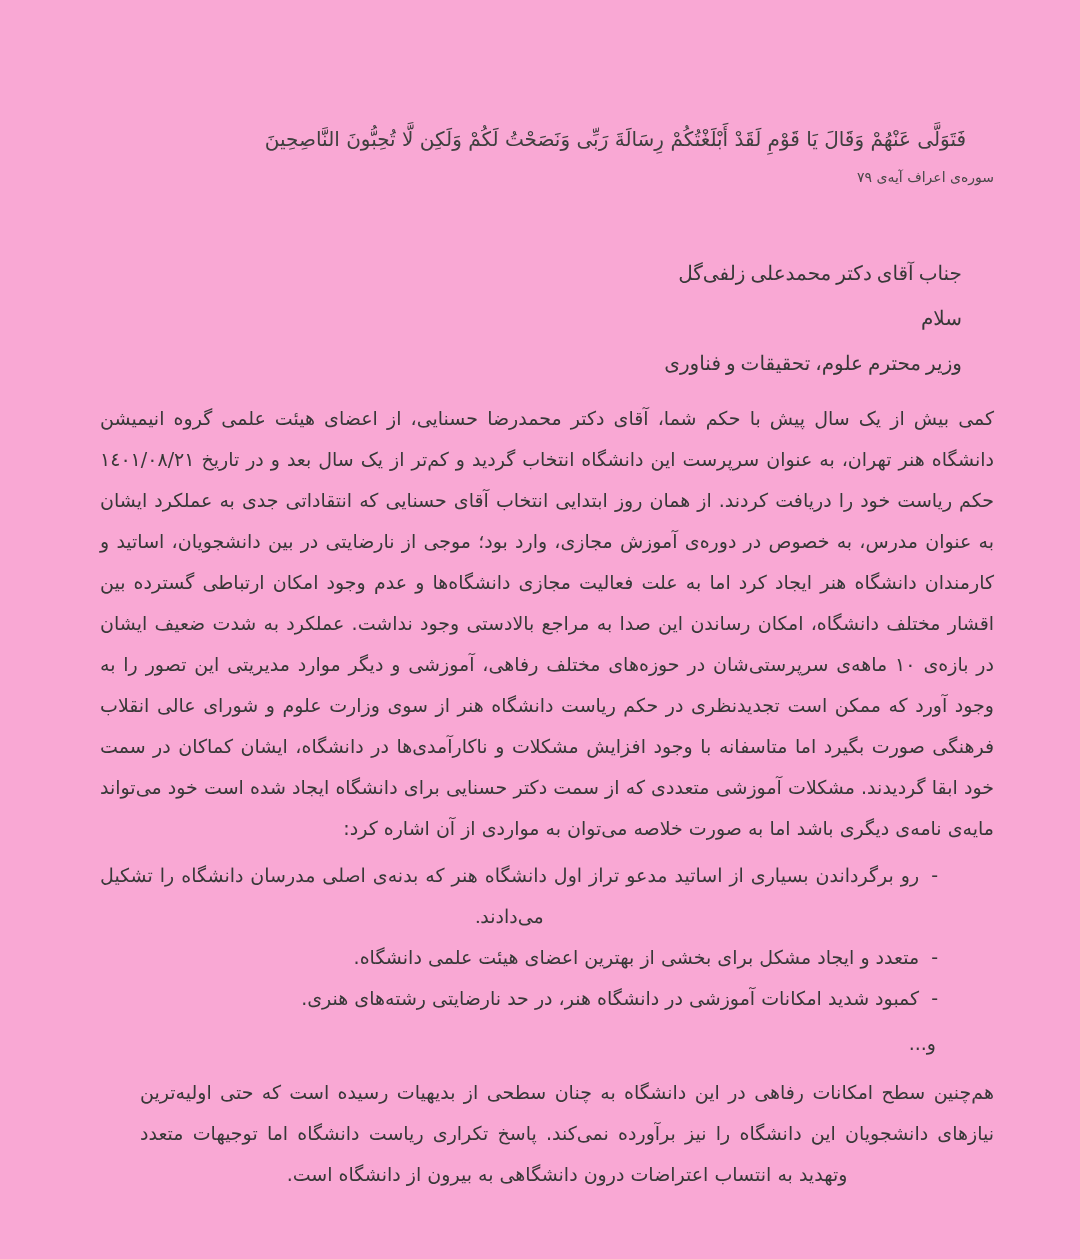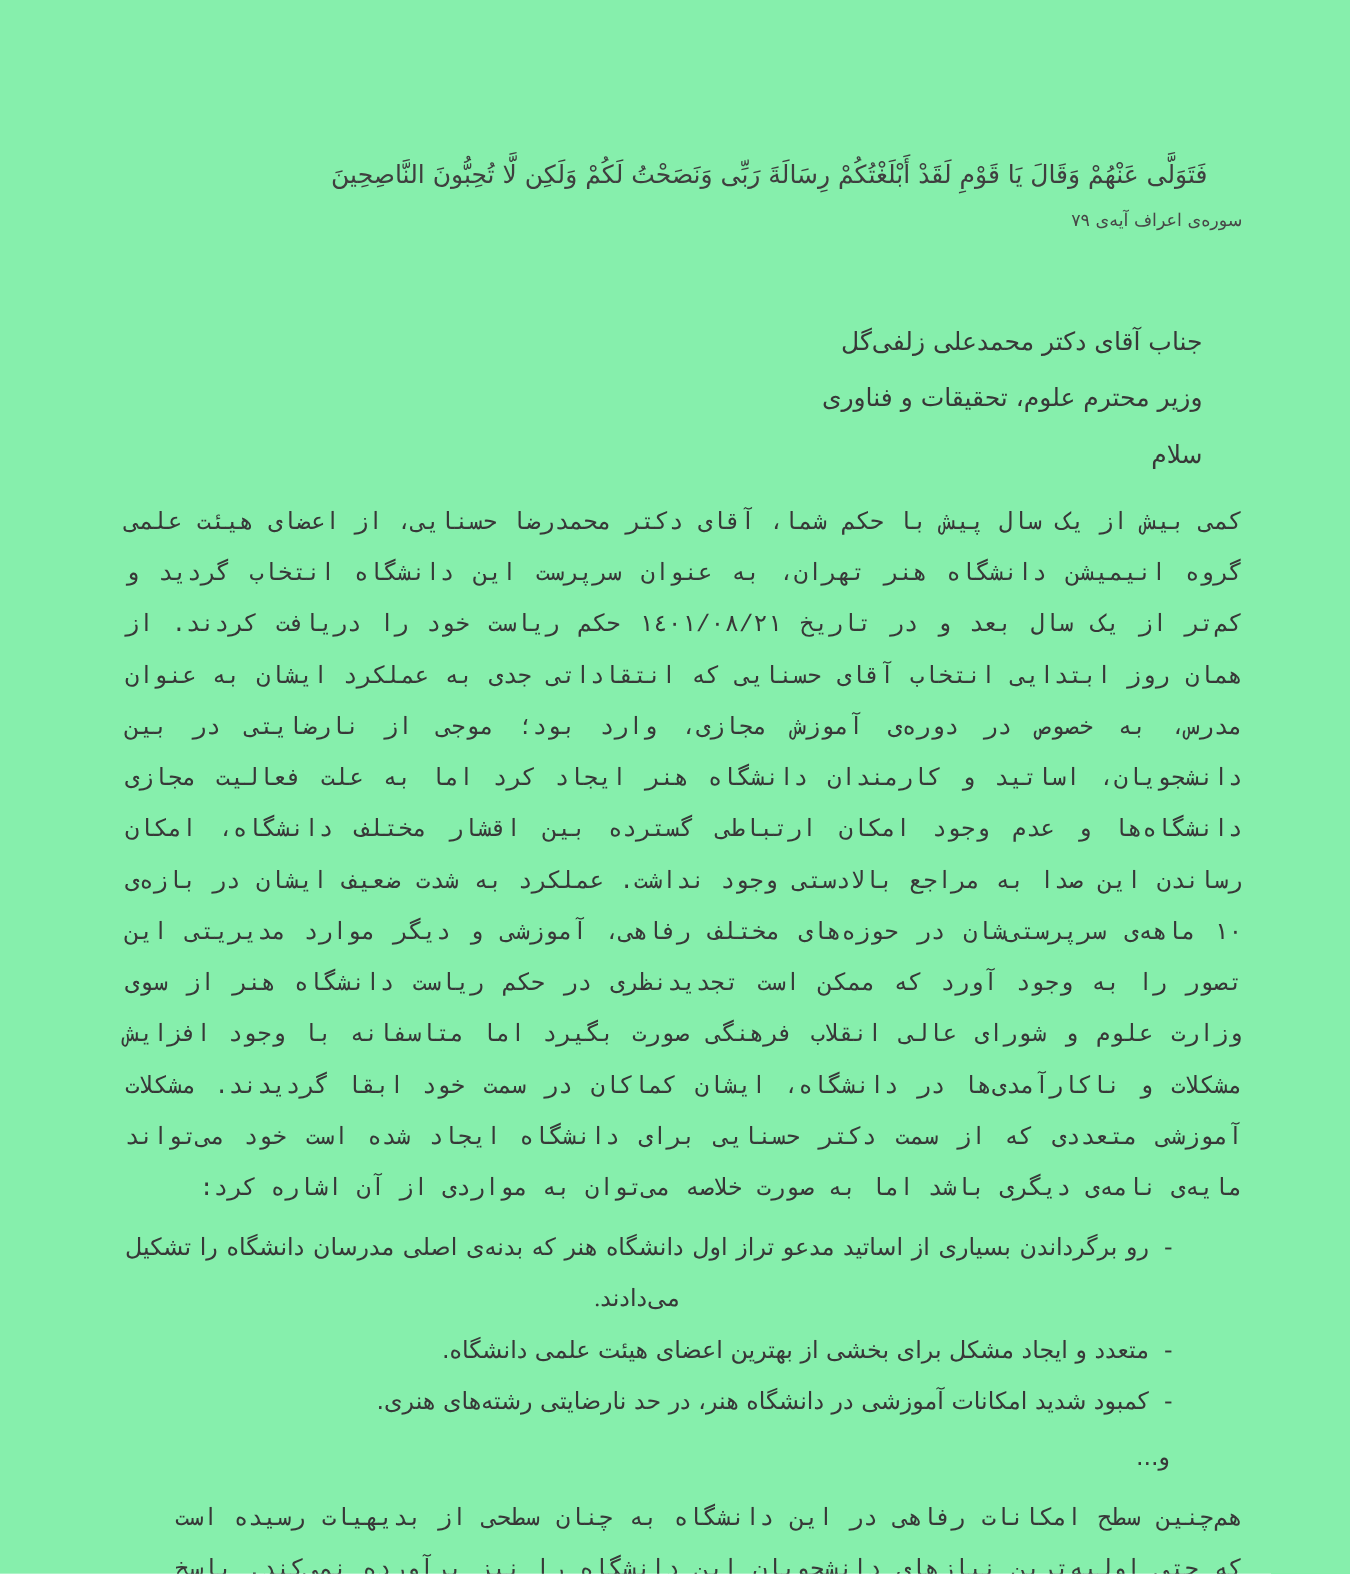--- a/index.html
+++ b/index.html
@@ -13,21 +13,21 @@
     overflow: hidden;
     font-family: "DejaVu Sans", sans-serif;
     color: #383838;
   }
   .page {
     box-sizing: border-box;
     width: 1080px;
     height: 1259px;
     padding: 120px 86px 30px 100px;
     direction: rtl;
-    background: #86efac;
+    background: #f9a8d4;
   }
   .verse {
     font-size: 20px;
     line-height: 38px;
     text-align: right;
     padding-right: 28px;
     color: #3f3f3f;
   }
   .verse-source {
     font-size: 14px;
@@ -35,28 +35,27 @@
     margin-top: 9px;
     text-align: right;
     color: #474747;
   }
   .recipient {
     margin-top: 64px;
     padding-right: 32px;
     font-size: 20px;
     line-height: 45px;
   }
-  .recipient div { text-align: right; }
+  .recipient div { text-align: right; font-family: Liberation Serif, serif; }
   .para {
     margin: 12px 0 0 0;
     font-size: 19px;
     line-height: 41px;
     text-align: justify;
     text-justify: inter-word;
-    font-family: Liberation Mono, monospace;
   }
   .para.center-last {
     text-align-last: center;
   }
   .bullets {
     margin-top: 6px;
     padding-right: 56px;
   }
   .bullet {
     display: flex;
@@ -93,22 +92,22 @@
 <body>
 
 <div class="page">
 
   <div class="verse">فَتَوَلَّى عَنْهُمْ وَقَالَ يَا قَوْمِ لَقَدْ أَبْلَغْتُكُمْ رِسَالَةَ رَبِّى وَنَصَحْتُ لَكُمْ وَلَكِن لَّا تُحِبُّونَ النَّاصِحِينَ</div>
 
   <div class="verse-source">سوره‌ی اعراف آیه‌ی ٧٩</div>
 
   <div class="recipient">
     <div>جناب آقای دکتر محمدعلی زلفی‌گل</div>
+    <div>سلام</div>
     <div>وزیر محترم علوم، تحقیقات و فناوری</div>
-    <div>سلام</div>
   </div>
 
   <p class="para">کمی بیش از یک سال پیش با حکم شما، آقای دکتر محمدرضا حسنایی، از اعضای هیئت علمی گروه انیمیشن دانشگاه هنر تهران، به عنوان سرپرست این دانشگاه انتخاب گردید و کم‌تر از یک سال بعد و در تاریخ ١٤٠١/٠٨/٢١ حکم ریاست خود را دریافت کردند. از همان روز ابتدایی انتخاب آقای حسنایی که انتقاداتی جدی به عملکرد ایشان به عنوان مدرس، به خصوص در دوره‌ی آموزش مجازی، وارد بود؛ موجی از نارضایتی در بین دانشجویان، اساتید و کارمندان دانشگاه هنر ایجاد کرد اما به علت فعالیت مجازی دانشگاه‌ها و عدم وجود امکان ارتباطی گسترده بین اقشار مختلف دانشگاه، امکان رساندن این صدا به مراجع بالادستی وجود نداشت. عملکرد به شدت ضعیف ایشان در بازه‌ی ١٠ ماهه‌ی سرپرستی‌شان در حوزه‌های مختلف رفاهی، آموزشی و دیگر موارد مدیریتی این تصور را به وجود آورد که ممکن است تجدیدنظری در حکم ریاست دانشگاه هنر از سوی وزارت علوم و شورای عالی انقلاب فرهنگی صورت بگیرد اما متاسفانه با وجود افزایش مشکلات و ناکارآمدی‌ها در دانشگاه، ایشان کماکان در سمت خود ابقا گردیدند. مشکلات آموزشی متعددی که از سمت دکتر حسنایی برای دانشگاه ایجاد شده است خود می‌تواند مایه‌ی نامه‌ی دیگری باشد اما به صورت خلاصه می‌توان به مواردی از آن اشاره کرد:</p>
 
   <div class="bullets">
     <div class="bullet wraps">
       <span class="dash">-</span>
       <span class="btext">رو برگرداندن بسیاری از اساتید مدعو تراز اول دانشگاه هنر که بدنه‌ی اصلی مدرسان دانشگاه را تشکیل می‌دادند.</span>
     </div>
     <div class="bullet">

